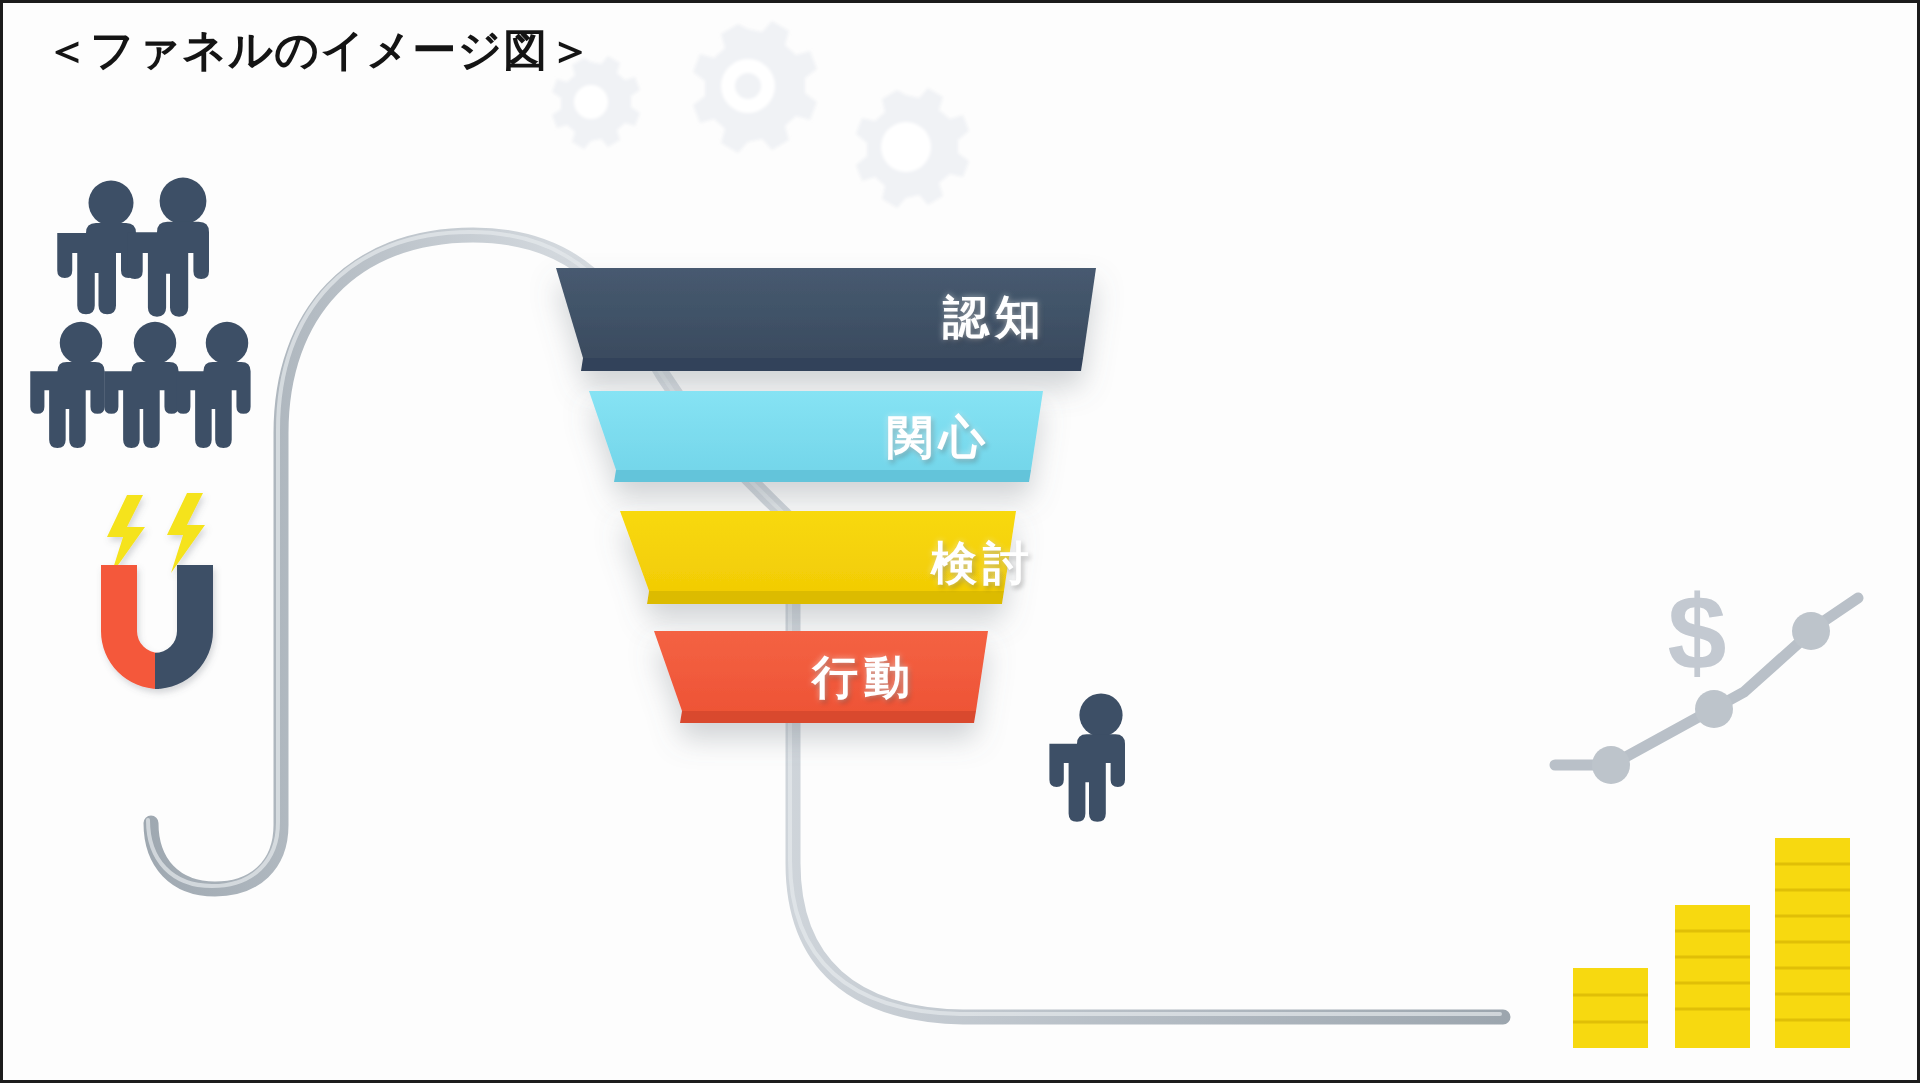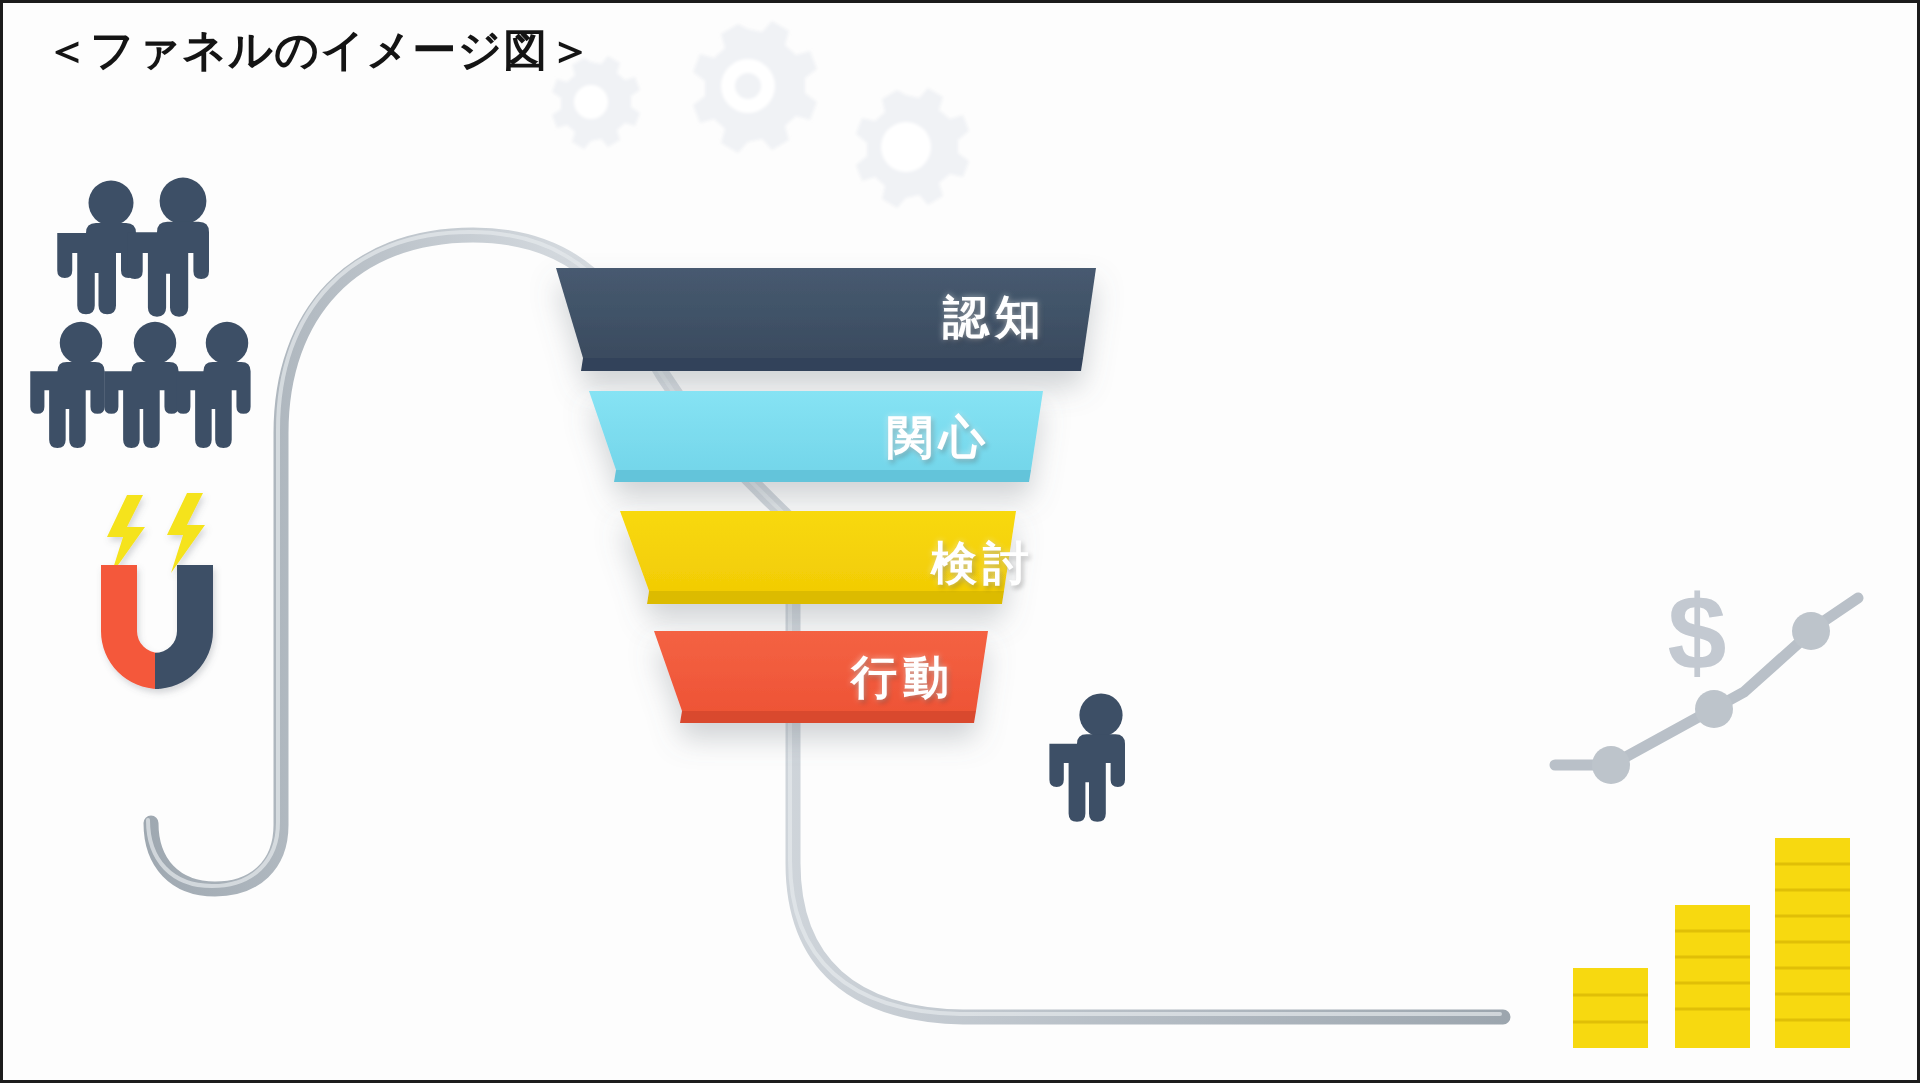--- a/index.html
+++ b/index.html
@@ -256,15 +256,15 @@
           <line x1="1772" y1="991" x2="1847" y2="991"></line>
           <line x1="1772" y1="1017" x2="1847" y2="1017"></line>
         </g>
       </g>
     </g>
   </svg>
 
   <div class="stage-label" style="left:940px; top:284px;">認知</div>
   <div class="stage-label" style="left:884px; top:404px;">関心</div>
   <div class="stage-label" style="left:928px; top:524px;margin-top:6px;">検討</div>
-  <div class="stage-label" style="left:848px; top:644px;">行動</div>
+  <div class="stage-label" style="left:809px; top:644px;">行動</div>
 
 </div>
 
 </body></html>

